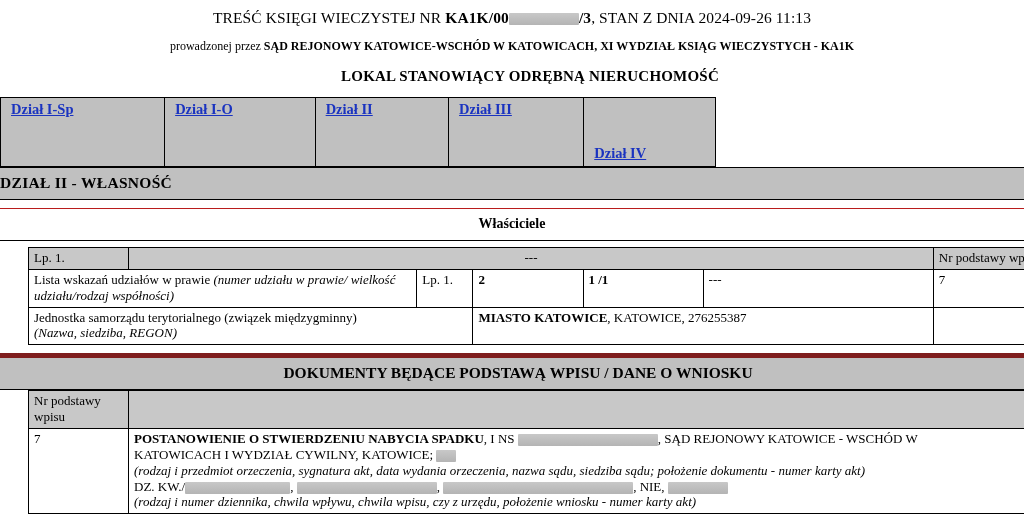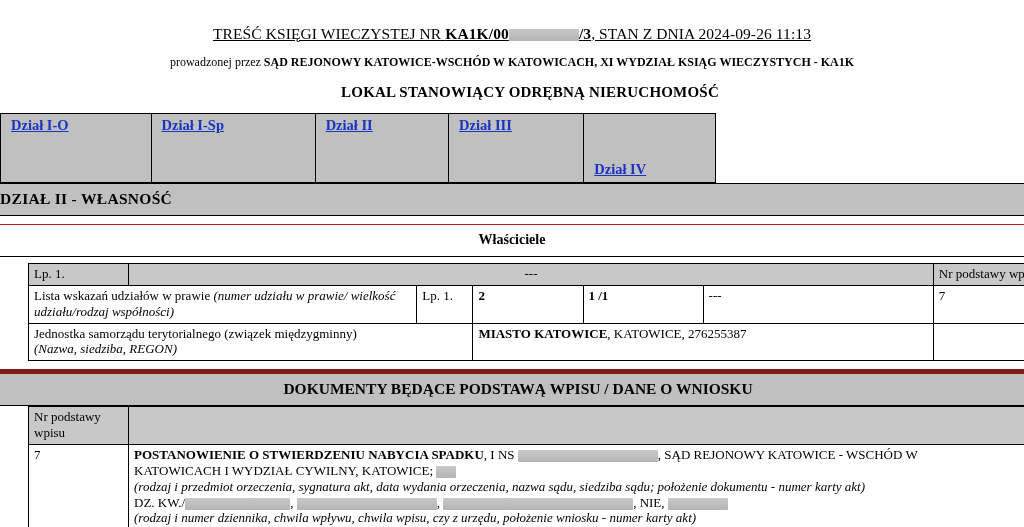--- a/index.html
+++ b/index.html
@@ -16,23 +16,22 @@
     overflow: hidden;
   }
   .page {
     width: 1024px;
     position: relative;
   }
   .hdr-line1 {
     text-align: center;
     font-family: "Liberation Serif", serif;
     font-size: 15.5px;
-    padding-top: 25px;
+    padding-top: 9px;
     letter-spacing: .1px;
-    text-decoration: underline;
   }
   .hdr-line1 .bold { font-weight: bold; }
   .redact {
     display: inline-block;
     background: linear-gradient(180deg,#c8c8c8,#b4b4b4);
     filter: blur(0.6px);
     vertical-align: middle;
     height: 12px;
     border-radius: 1px;
   }
@@ -139,22 +138,22 @@
   </div>
 
   <div class="hdr-line2">
     <span>prowadzonej przez </span><span class="bold">SĄD REJONOWY KATOWICE-WSCHÓD W KATOWICACH, XI WYDZIAŁ KSIĄG WIECZYSTYCH - KA1K</span>
   </div>
 
   <div class="hdr-line3">LOKAL STANOWIĄCY ODRĘBNĄ NIERUCHOMOŚĆ</div>
 
   <div style="display:flex;justify-content:flex-start;">
     <div class="tabs">
+      <div class="tab t2">Dział I-Sp</div>
       <div class="tab t1">Dział I-O</div>
-      <div class="tab t2">Dział I-Sp</div>
       <div class="tab t3">Dział II</div>
       <div class="tab t4">Dział III</div>
       <div class="tab t5">Dział IV</div>
     </div>
   </div>
 
   <div class="band">DZIAŁ II - WŁASNOŚĆ</div>
 
   <div class="gap"></div>
 

